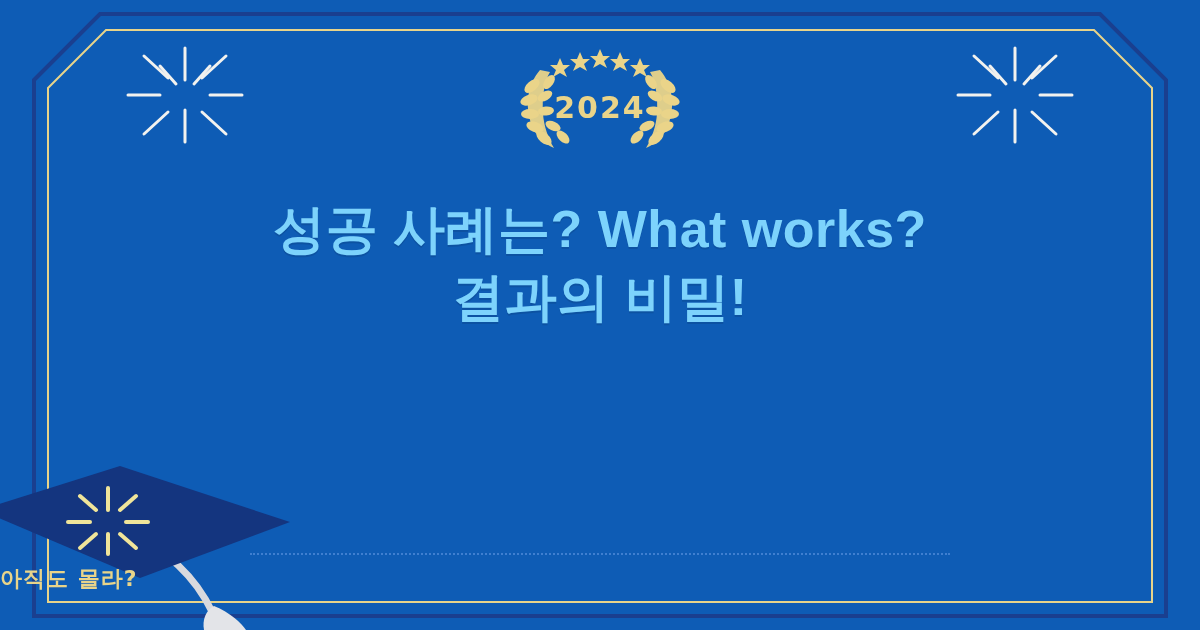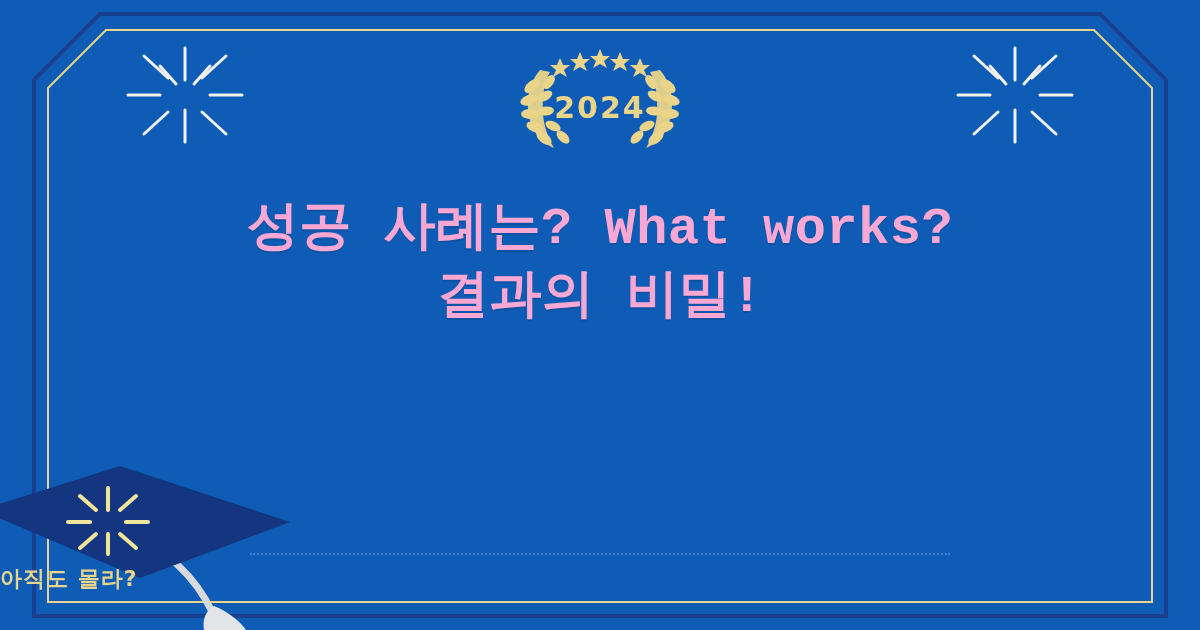--- a/index.html
+++ b/index.html
@@ -39,25 +39,25 @@
   .sparkle.right{right:120px;top:40px;}
 
   
   .title-wrap{
     position:absolute;left:0;right:0;top:196px;
     text-align:center;
     padding:0 200px;
     box-sizing:border-box;
   }
   .title{
-    font-family:Liberation Mono, monospace;
+    font-family:Liberation Sans, sans-serif;
     font-weight:bold;
     font-size:52px;
     line-height:1.30;
-    color:#f9a8d4;
+    color:#7dd3fc;
     letter-spacing:0.5px;
     word-break:keep-all;
     text-shadow:0 2px 0 rgba(0,0,0,0.10);
   }
 
   
   .divider{
     position:absolute;left:250px;right:250px;top:553px;
     border-top:2px dotted #3f7fd0;
     height:0;

